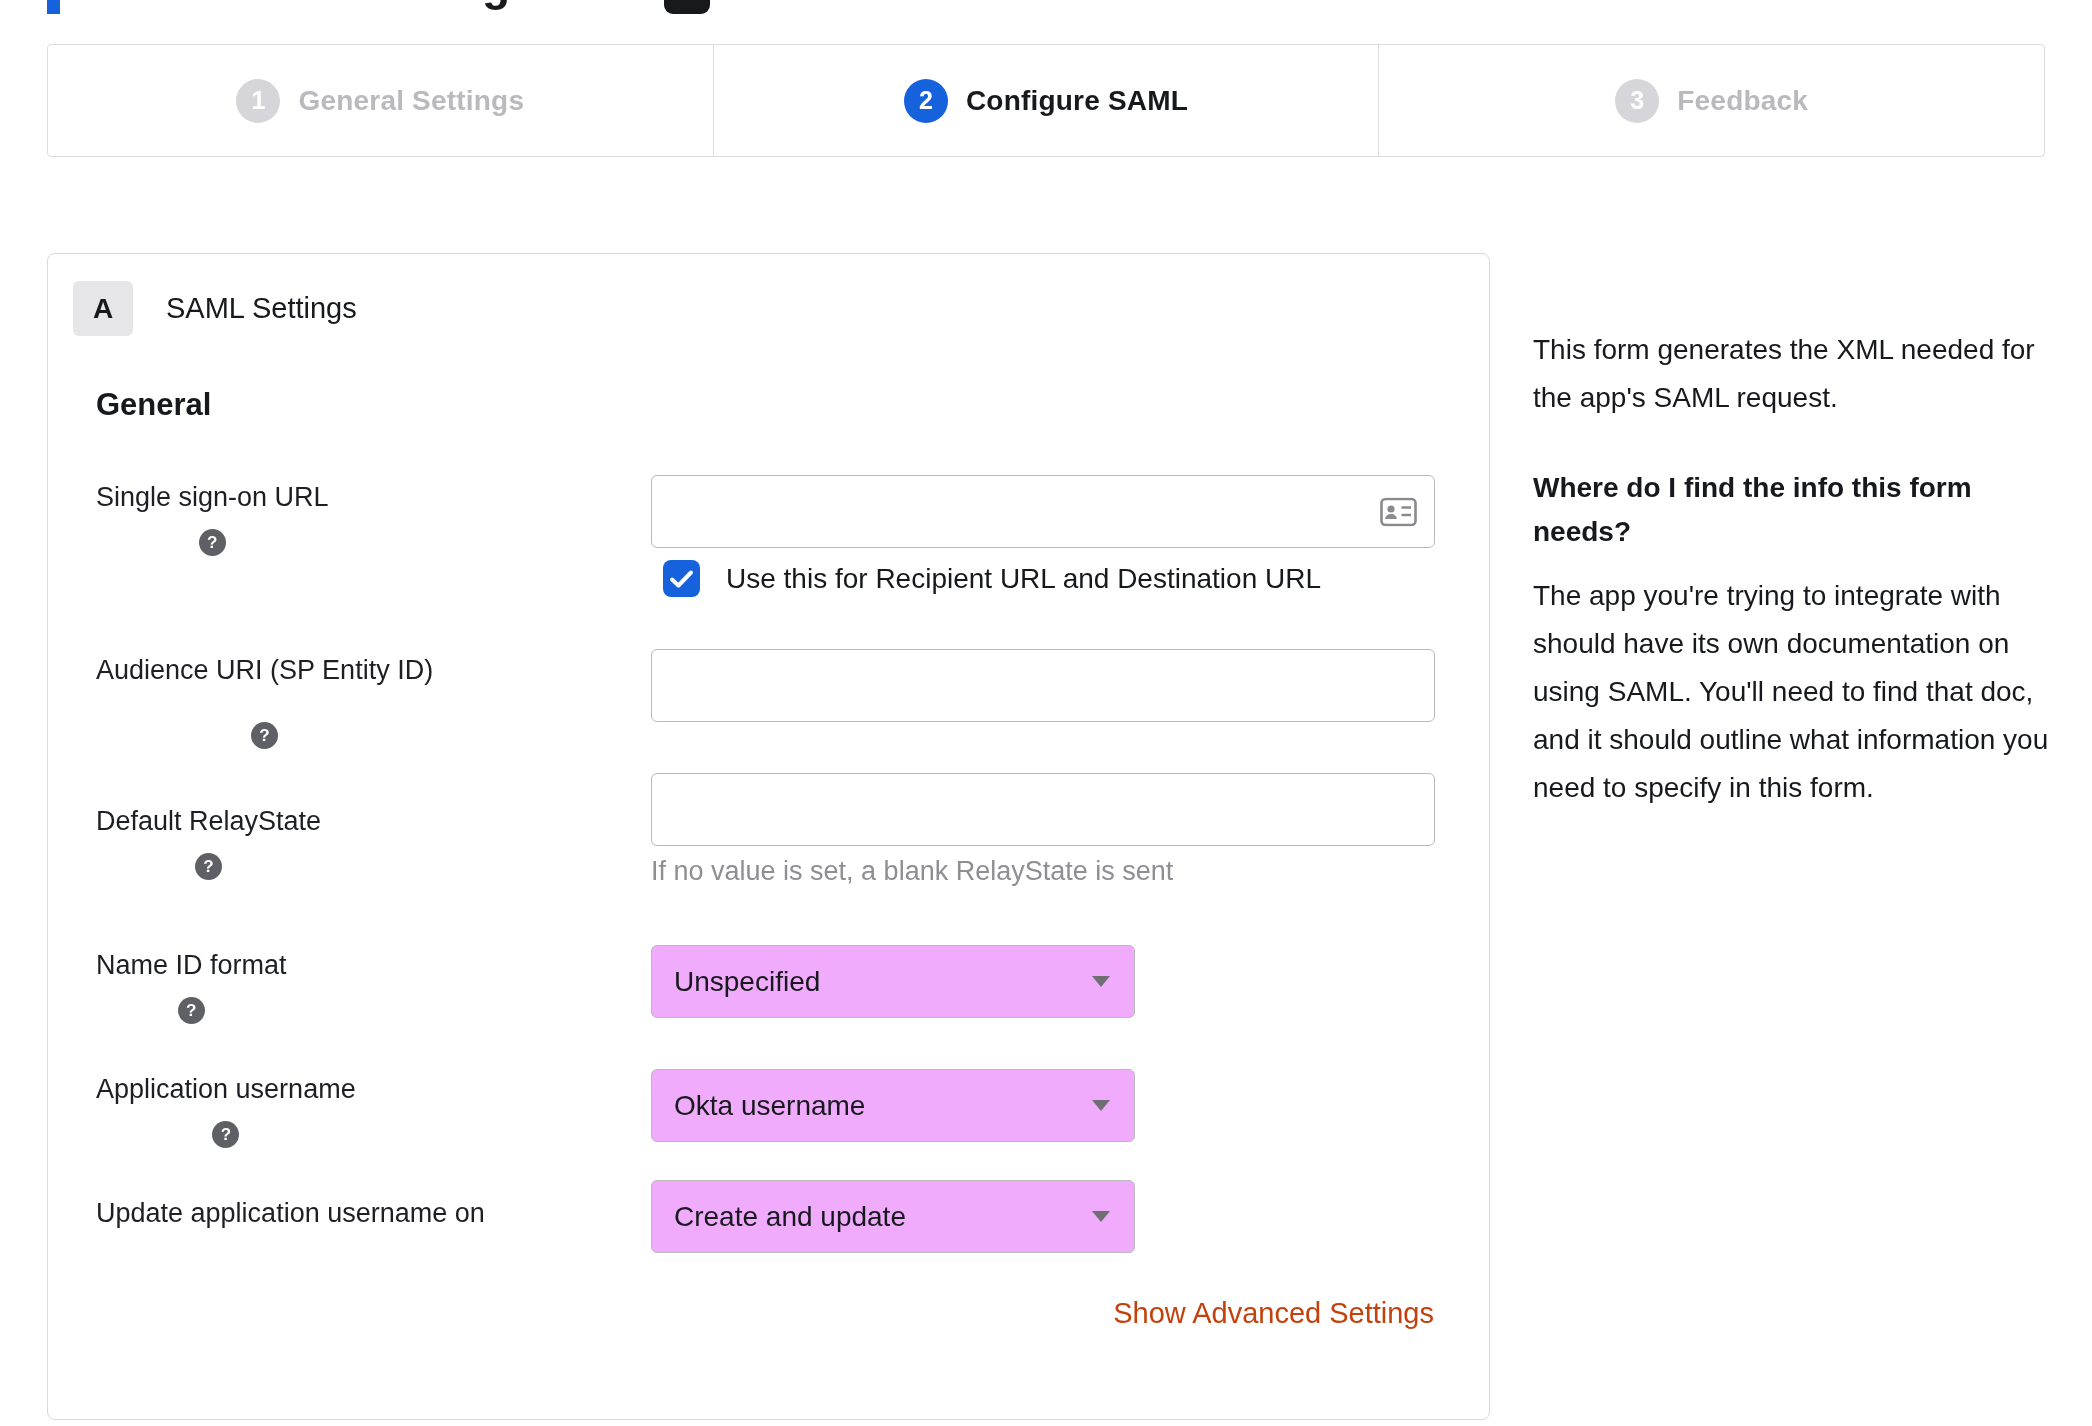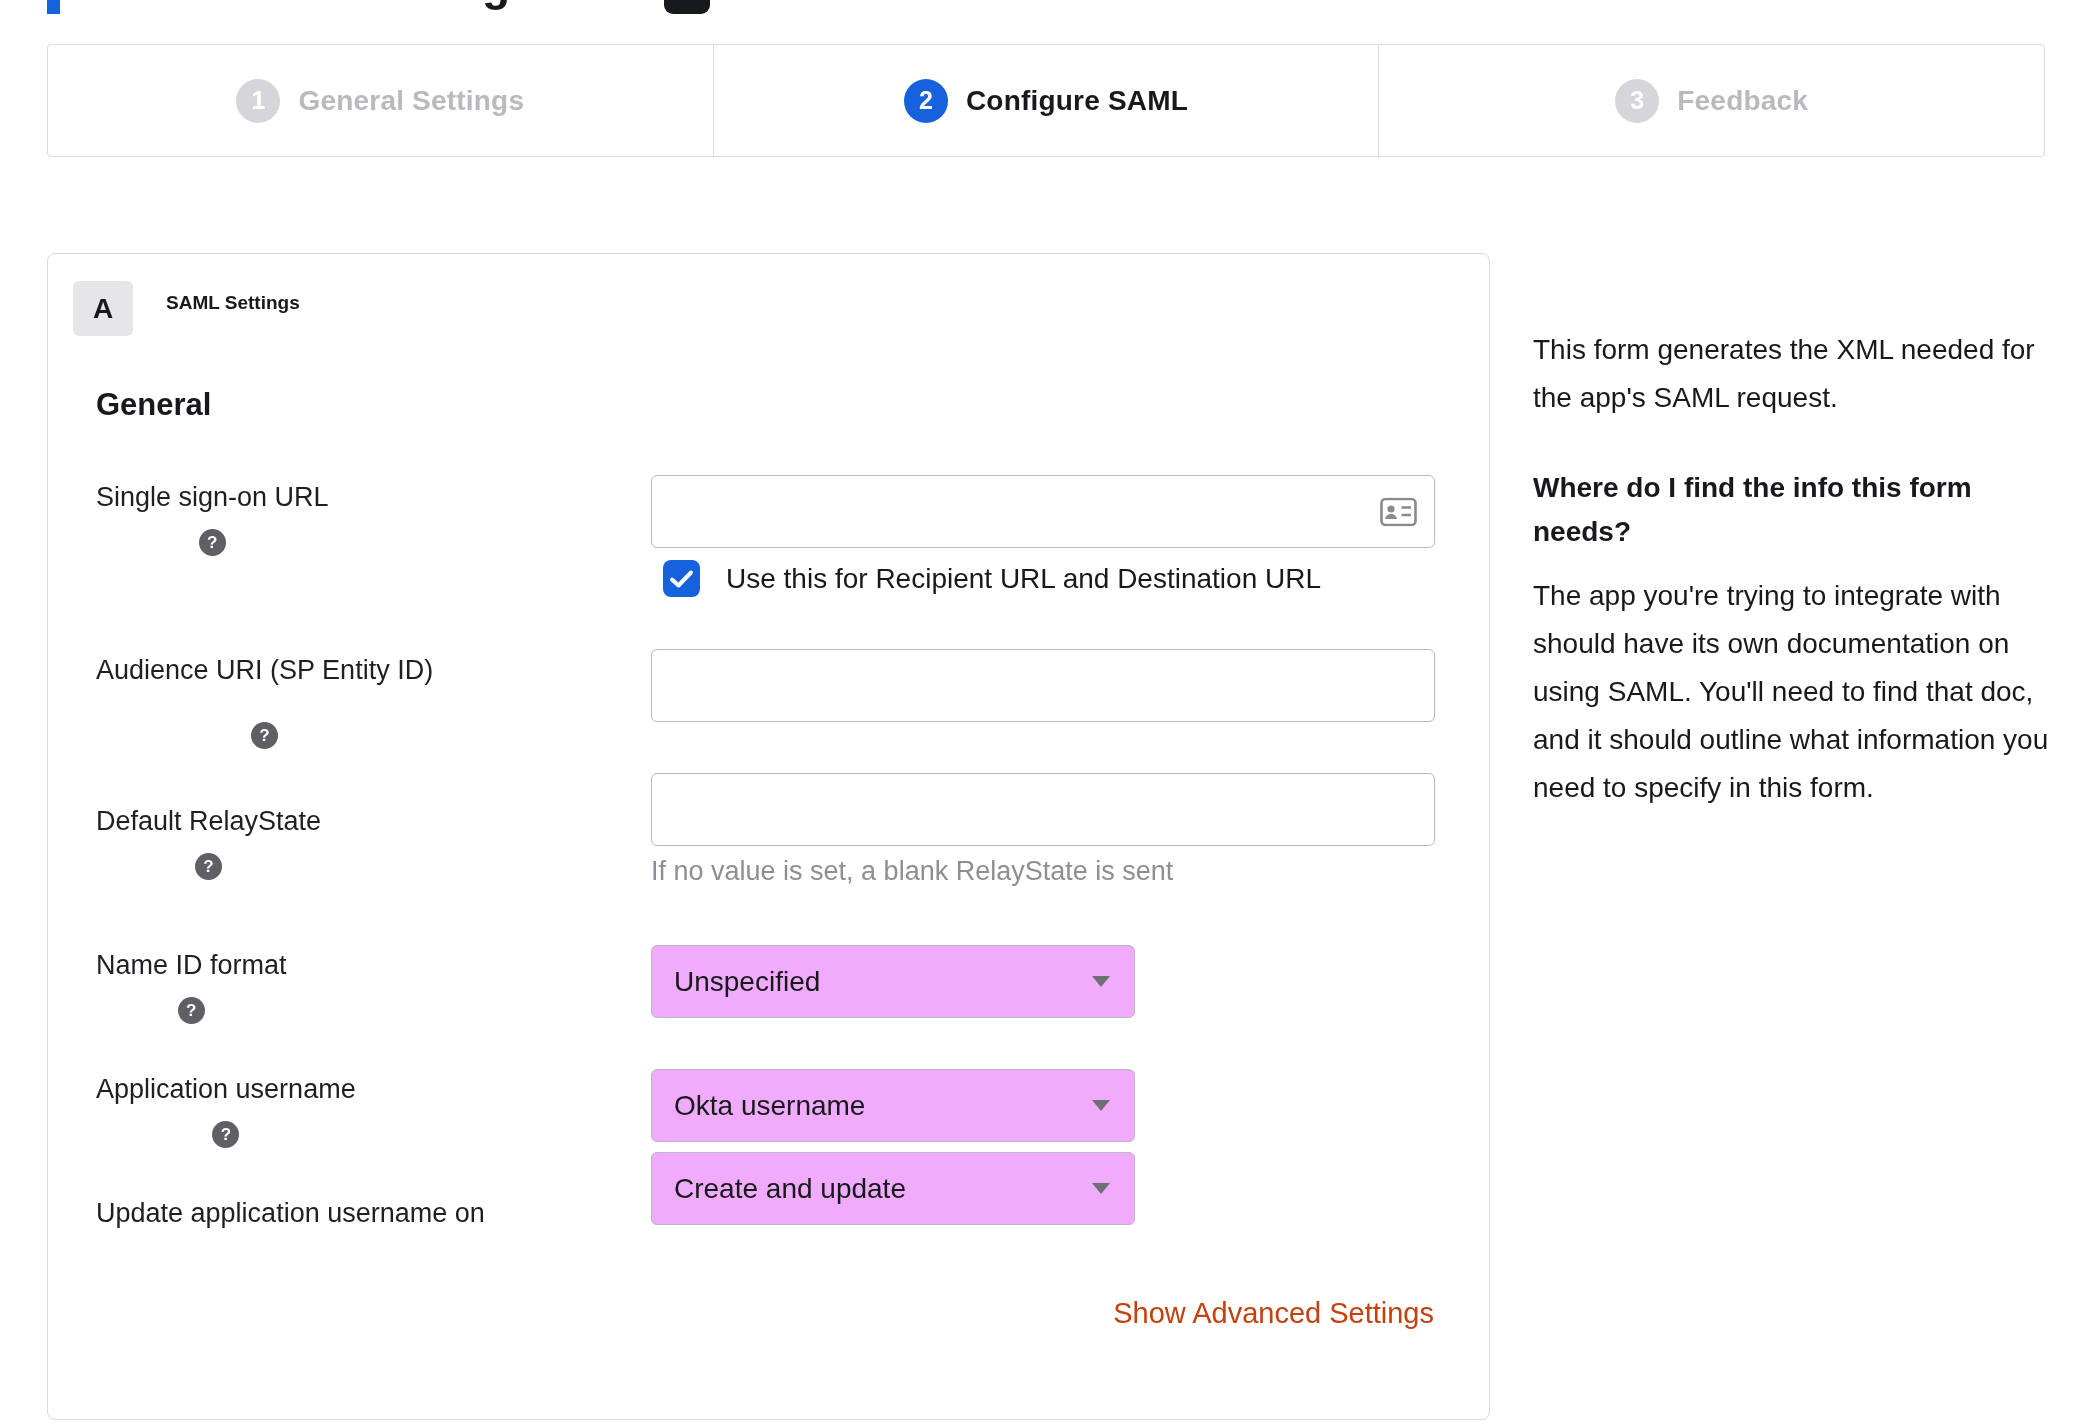--- a/index.html
+++ b/index.html
@@ -35,21 +35,21 @@
   
   .panel {
     position:absolute; left:47px; top:253px; width:1443px; height:1167px;
     border:1px solid #d9d9dd; border-radius:8px; background:#fff;
   }
   .badge-a {
     position:absolute; left:25px; top:27px; width:60px; height:55px;
     background:#e6e6e9; border-radius:6px; display:flex; align-items:center; justify-content:center;
     font-size:28px; font-weight:bold; color:#17191d;
   }
-  .section-title { position:absolute; left:118px; top:38px; font-size:19px; font-weight:bold;text-align:center; }
+  .section-title { position:absolute; left:118px; top:38px; font-size:29px; font-weight:normal;text-align:center; }
   .group-title { position:absolute; left:48px; top:133px; font-size:31px; font-weight:bold; }
 
   .field-label {
     position:absolute; left:48px; font-size:27px; color:#1d1f24;
     display:flex; align-items:center; gap:16px; height:34px;flex-direction:column;
   }
   .help-bubble {
     width:27px; height:27px; border-radius:50%; background:#5f5f66; color:#fff;
     font-size:17px; font-weight:bold; display:inline-flex; align-items:center; justify-content:center;
     flex:0 0 auto; cursor:pointer;
@@ -180,21 +180,21 @@
       <span class="help-bubble">?</span>
     </div>
     <div class="select" style="top:815px;">
       <span>Okta username</span>
       <span class="caret-down"></span>
     </div>
 
     <div class="field-label" style="top:944px;">
       <span>Update application username on</span>
     </div>
-    <div class="select" style="top:898px;justify-content:space-between;">
+    <div class="select" style="top:926px;justify-content:space-between;">
       <span>Create and update</span>
       <span class="caret-down"></span>
     </div>
 
     <a class="advanced-link">Show Advanced Settings</a>
   </div>
 
   <div class="help-panel">
     <div class="help-body">This form generates the XML needed for the app's SAML request.</div>
     <div class="help-title">Where do I find the info this form needs?</div>

